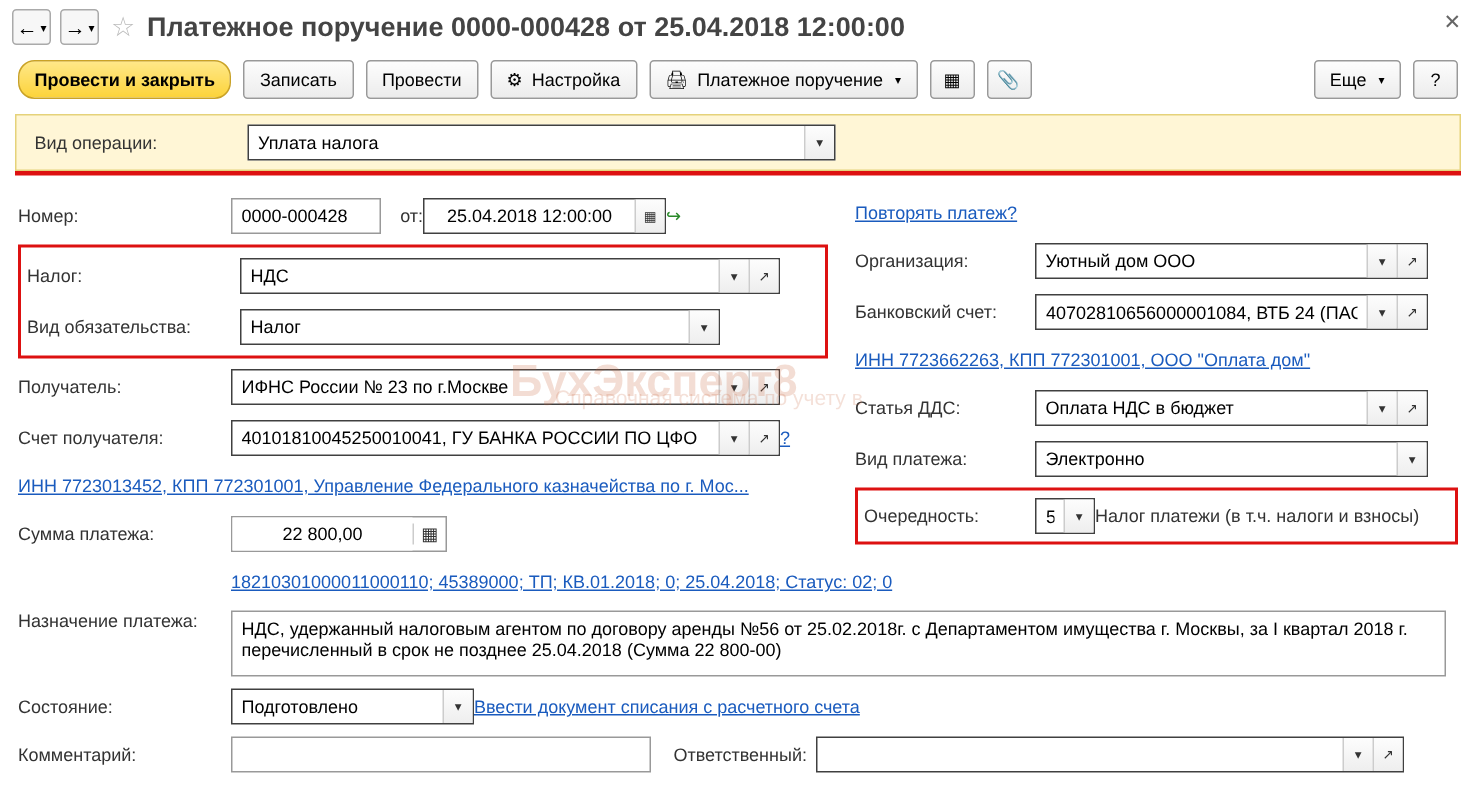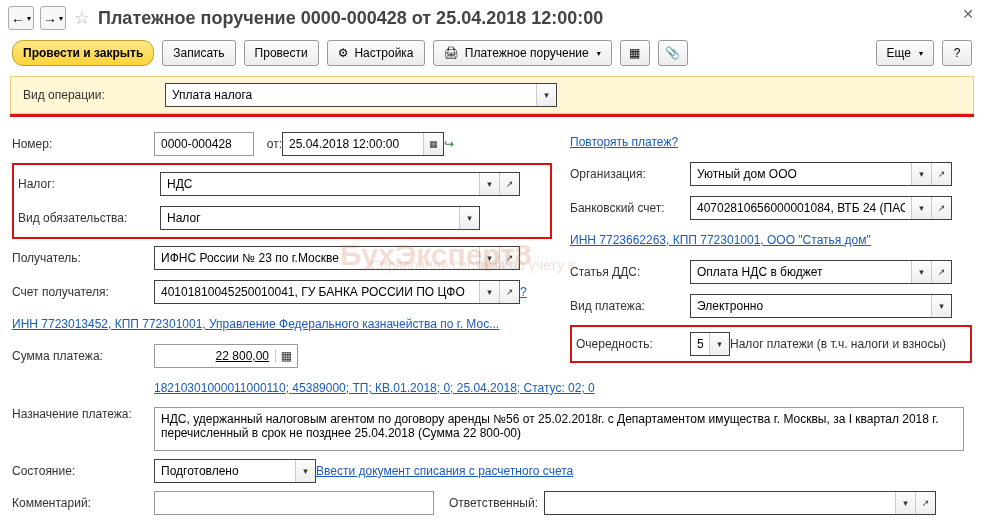--- a/index.html
+++ b/index.html
@@ -37,21 +37,21 @@
 
 .link { color: #1a5bbe; text-decoration: underline; cursor: pointer; }
 
 .red-box { border: 2px solid #d11; padding: 2px 4px; margin: 2px 0; }
 
 .right-col .combo input { width: 220px; }
 
 .wide-row { padding: 4px 12px; }
 
 .amount-box { border: 1px solid #999; display: inline-flex; align-items: center; }
-.amount-box input { border: none; width: 120px; text-align: right; padding: 4px 6px; font-size: 12px; outline: none; text-decoration: underline; }
+.amount-box input { border: none; width: 120px; text-align: center; padding: 4px 6px; font-size: 12px; outline: none; }
 .amount-box .calc { width: 22px; border-left: 1px solid #ccc; text-align: center; cursor: pointer; }
 
 .textarea { border: 1px solid #999; width: 810px; height: 44px; padding: 4px 6px; font-size: 12px; resize: none; font-family: Arial; }
 
 .watermark { position: absolute; left: 340px; top: 238px; font-size: 30px; color: rgba(200,100,60,0.22); font-weight: bold; pointer-events: none; }
 .watermark-sub { position: absolute; left: 370px; top: 257px; font-size: 14px; color: rgba(200,100,60,0.2); pointer-events: none; }
 </style>
 </head>
 <body>
 
@@ -99,21 +99,21 @@
 </div>
 <div class="red-underline"></div>
 
 <div class="form-area">
   <div class="col-left">
     <div class="frow">
       <span class="lbl">Номер:</span>
       <input class="txt" style="width: 100px;" value="0000-000428">
       <span style="width:28px;text-align:right">от:</span>
       <div class="combo">
-        <input style="width: 140px;" value="25.04.2018 12:00:00">
+        <input style="width: 140px; text-align: center;" value="25.04.2018 12:00:00">
         <span class="cbtn">▦</span>
       </div>
       <span style="color:#2a8a2a">↪</span>
     </div>
 
     <div class="red-box">
       <div class="frow">
         <span class="lbl">Налог:</span>
         <div class="combo">
           <input style="width: 318px;" value="НДС">
@@ -179,21 +179,21 @@
     <div class="frow">
       <span class="lbl" style="width:120px">Банковский счет:</span>
       <div class="combo">
         <input value="40702810656000001084, ВТБ 24 (ПАО)" style="">
         <span class="cbtn">▾</span>
         <span class="cbtn">↗</span>
       </div>
     </div>
 
     <div class="frow">
-        <a class="link">ИНН 7723662263, КПП 772301001, ООО "Статья дом"</a>
+        <a class="link">ИНН 7723662263, КПП 772301001, ООО "Оплата дом"</a>
       </div>
 
     <div class="frow">
       <span class="lbl" style="width:120px">Статья ДДС:</span>
       <div class="combo">
         <input value="Оплата НДС в бюджет" style="">
         <span class="cbtn">▾</span>
         <span class="cbtn">↗</span>
       </div>
     </div>

